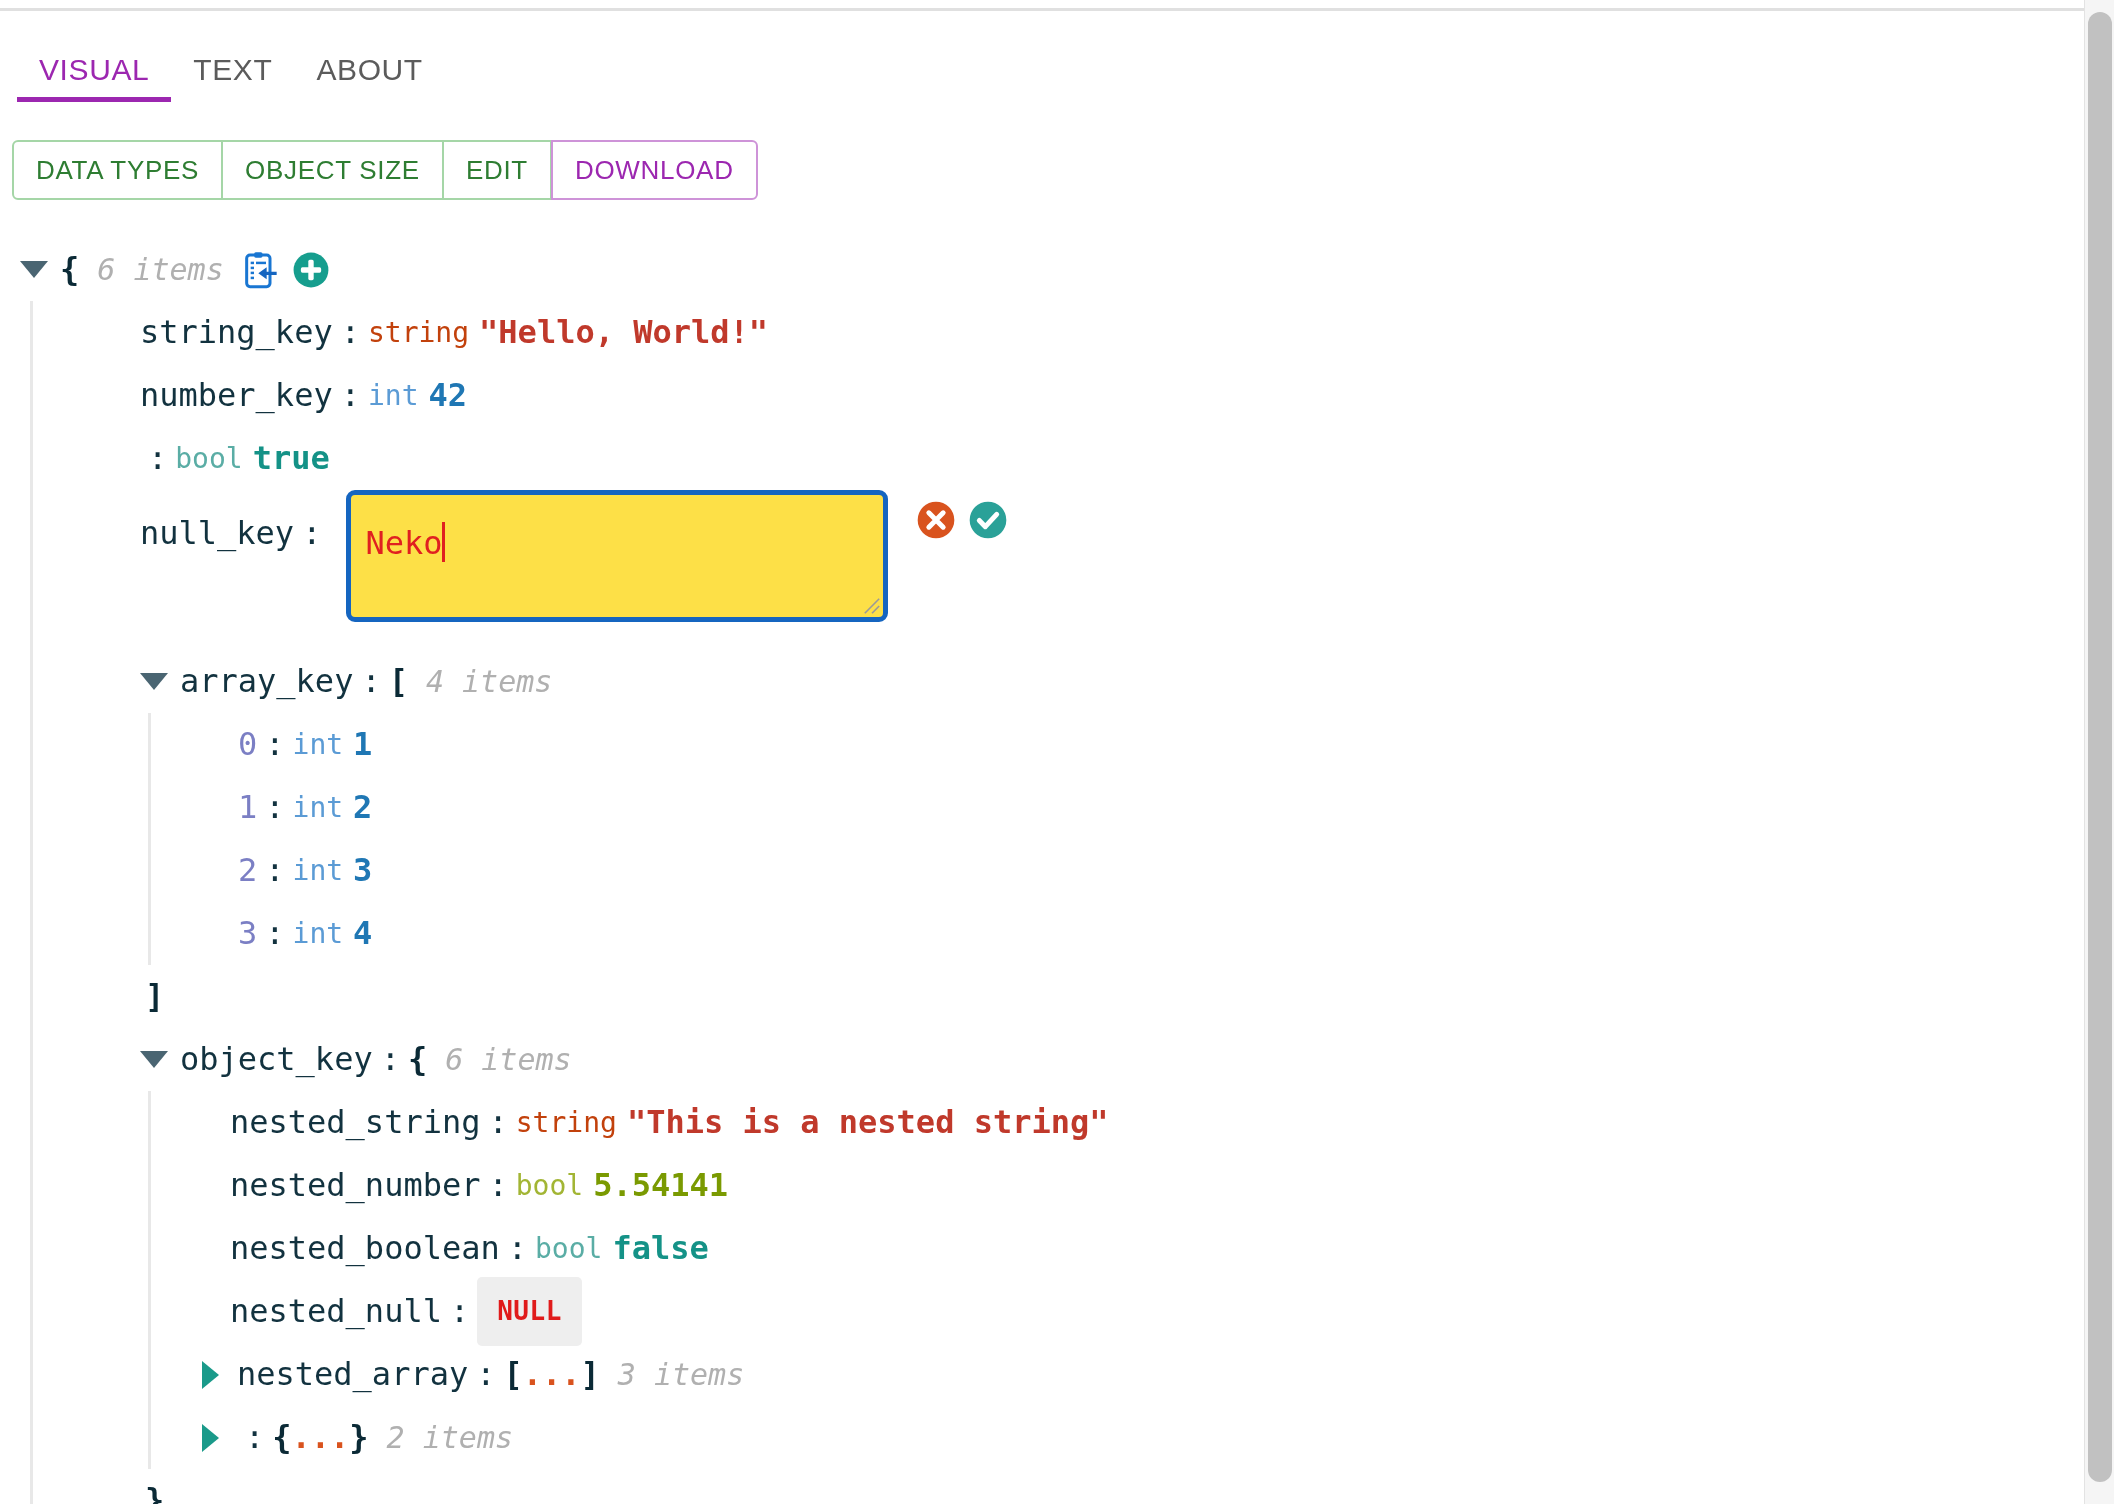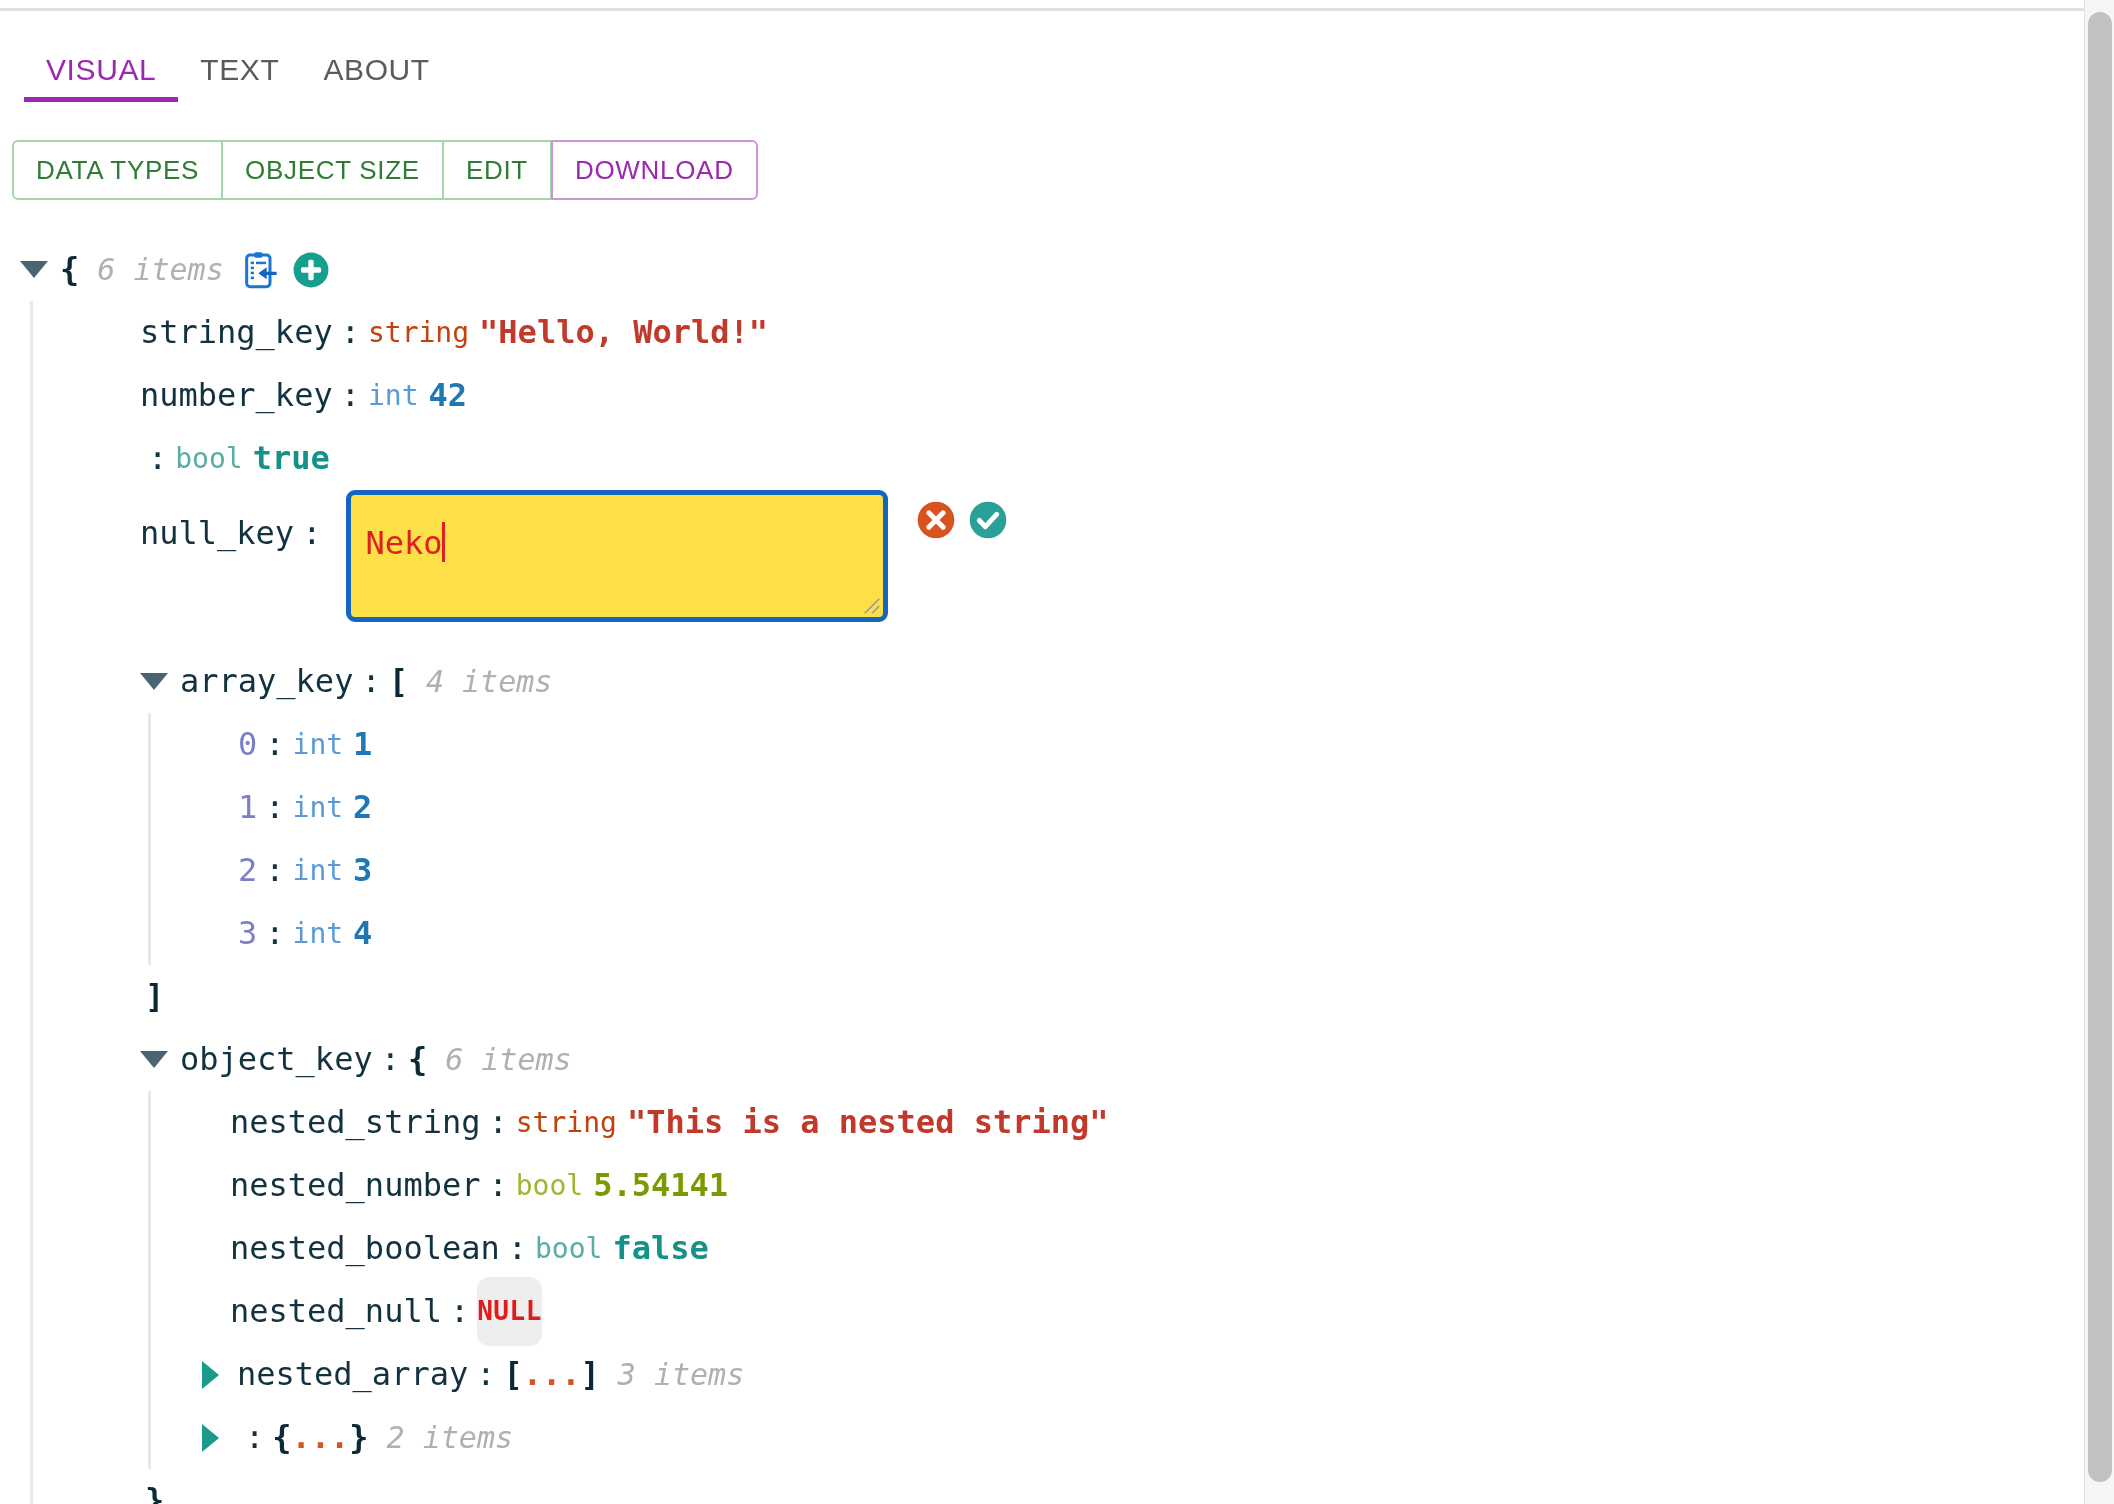--- a/index.html
+++ b/index.html
@@ -19,21 +19,21 @@
 
   
   .top-divider {
     position: absolute; left: 0; top: 8px;
     width: 2084px; height: 3px;
     background: #e0e0e0;
   }
 
   
   .tabbar {
-    position: absolute; left: 7px; top: 40px;
+    position: absolute; left: 0; top: 40px;
     width: 2084px; height: 62px;
     display: flex; align-items: flex-start;
   }
   .tab {
     position: relative;
     padding: 8px 22px 0 22px;
     font-size: 30px;
     letter-spacing: 0.6px;
     color: #5b5b5b;
     font-family: "Liberation Sans", sans-serif;
@@ -155,22 +155,22 @@
   .v-int { color: #1f77b4; font-weight: 700; }
   .t-bool { color: #5aada5; font-size: 28px; margin-right: 10px; }
   .v-bool { color: #149287; font-weight: 700; }
   .t-float { color: #a2b534; font-size: 28px; margin-right: 10px; }
   .v-float { color: #7a9a01; font-weight: 700; }
   .badge-null {
     background: #eeeeee;
     color: #e01b1b;
     font-weight: 700;
     font-size: 26px;
-    padding: 3px 0;
-    border-radius: 12px;
+    padding: 3px 20px;
+    border-radius: 5px;
     letter-spacing: 0.5px;
   }
   .dots { color: #d9531e; font-weight: 700; }
 
   
   .icon-btn {
     display: inline-flex; align-items: center; justify-content: center;
     cursor: pointer;
     flex: 0 0 auto;
   }

